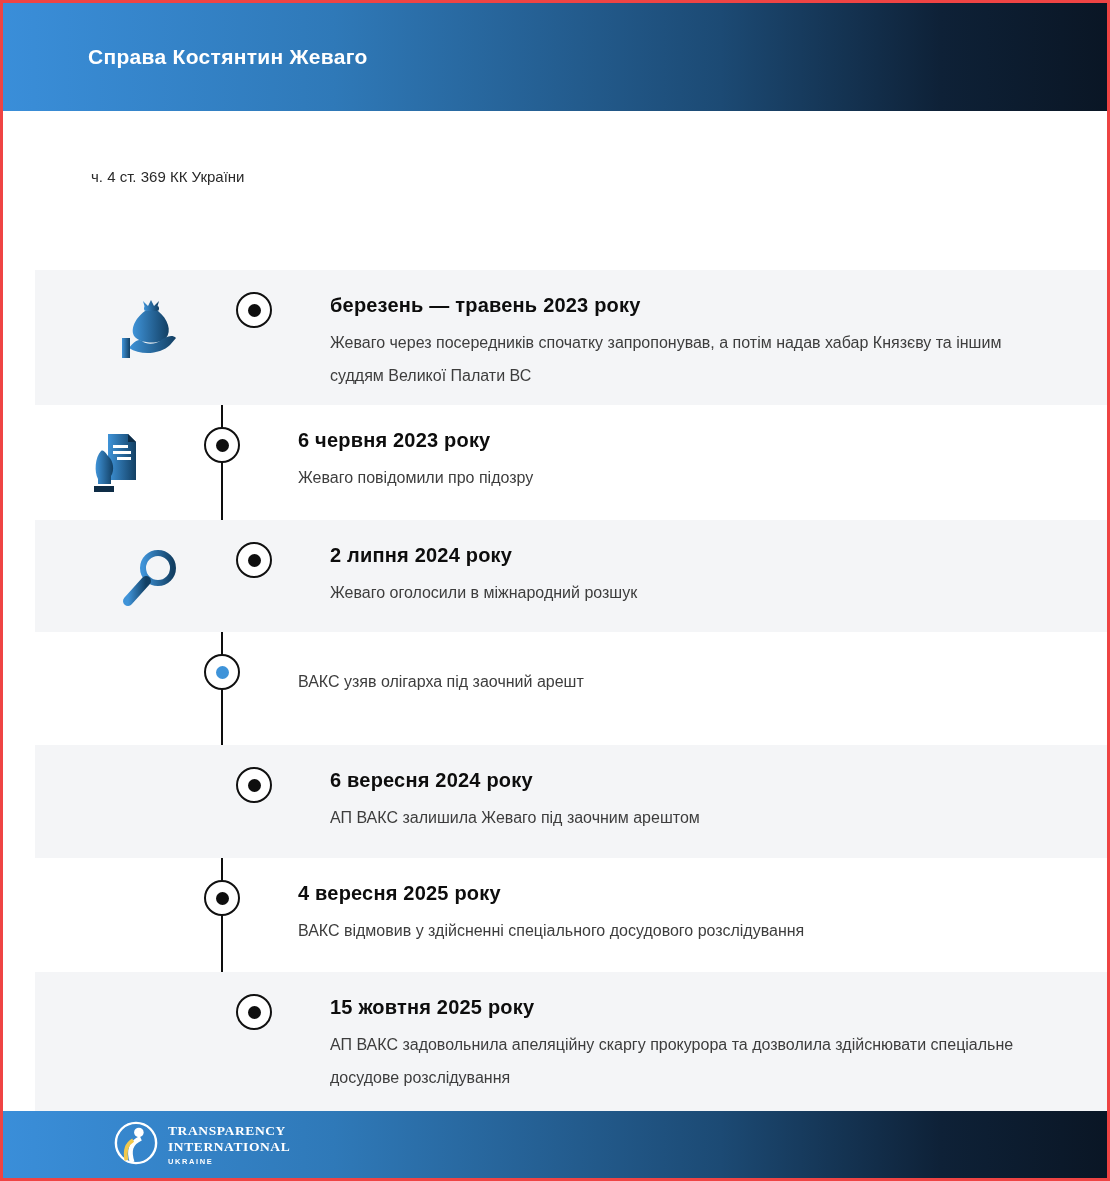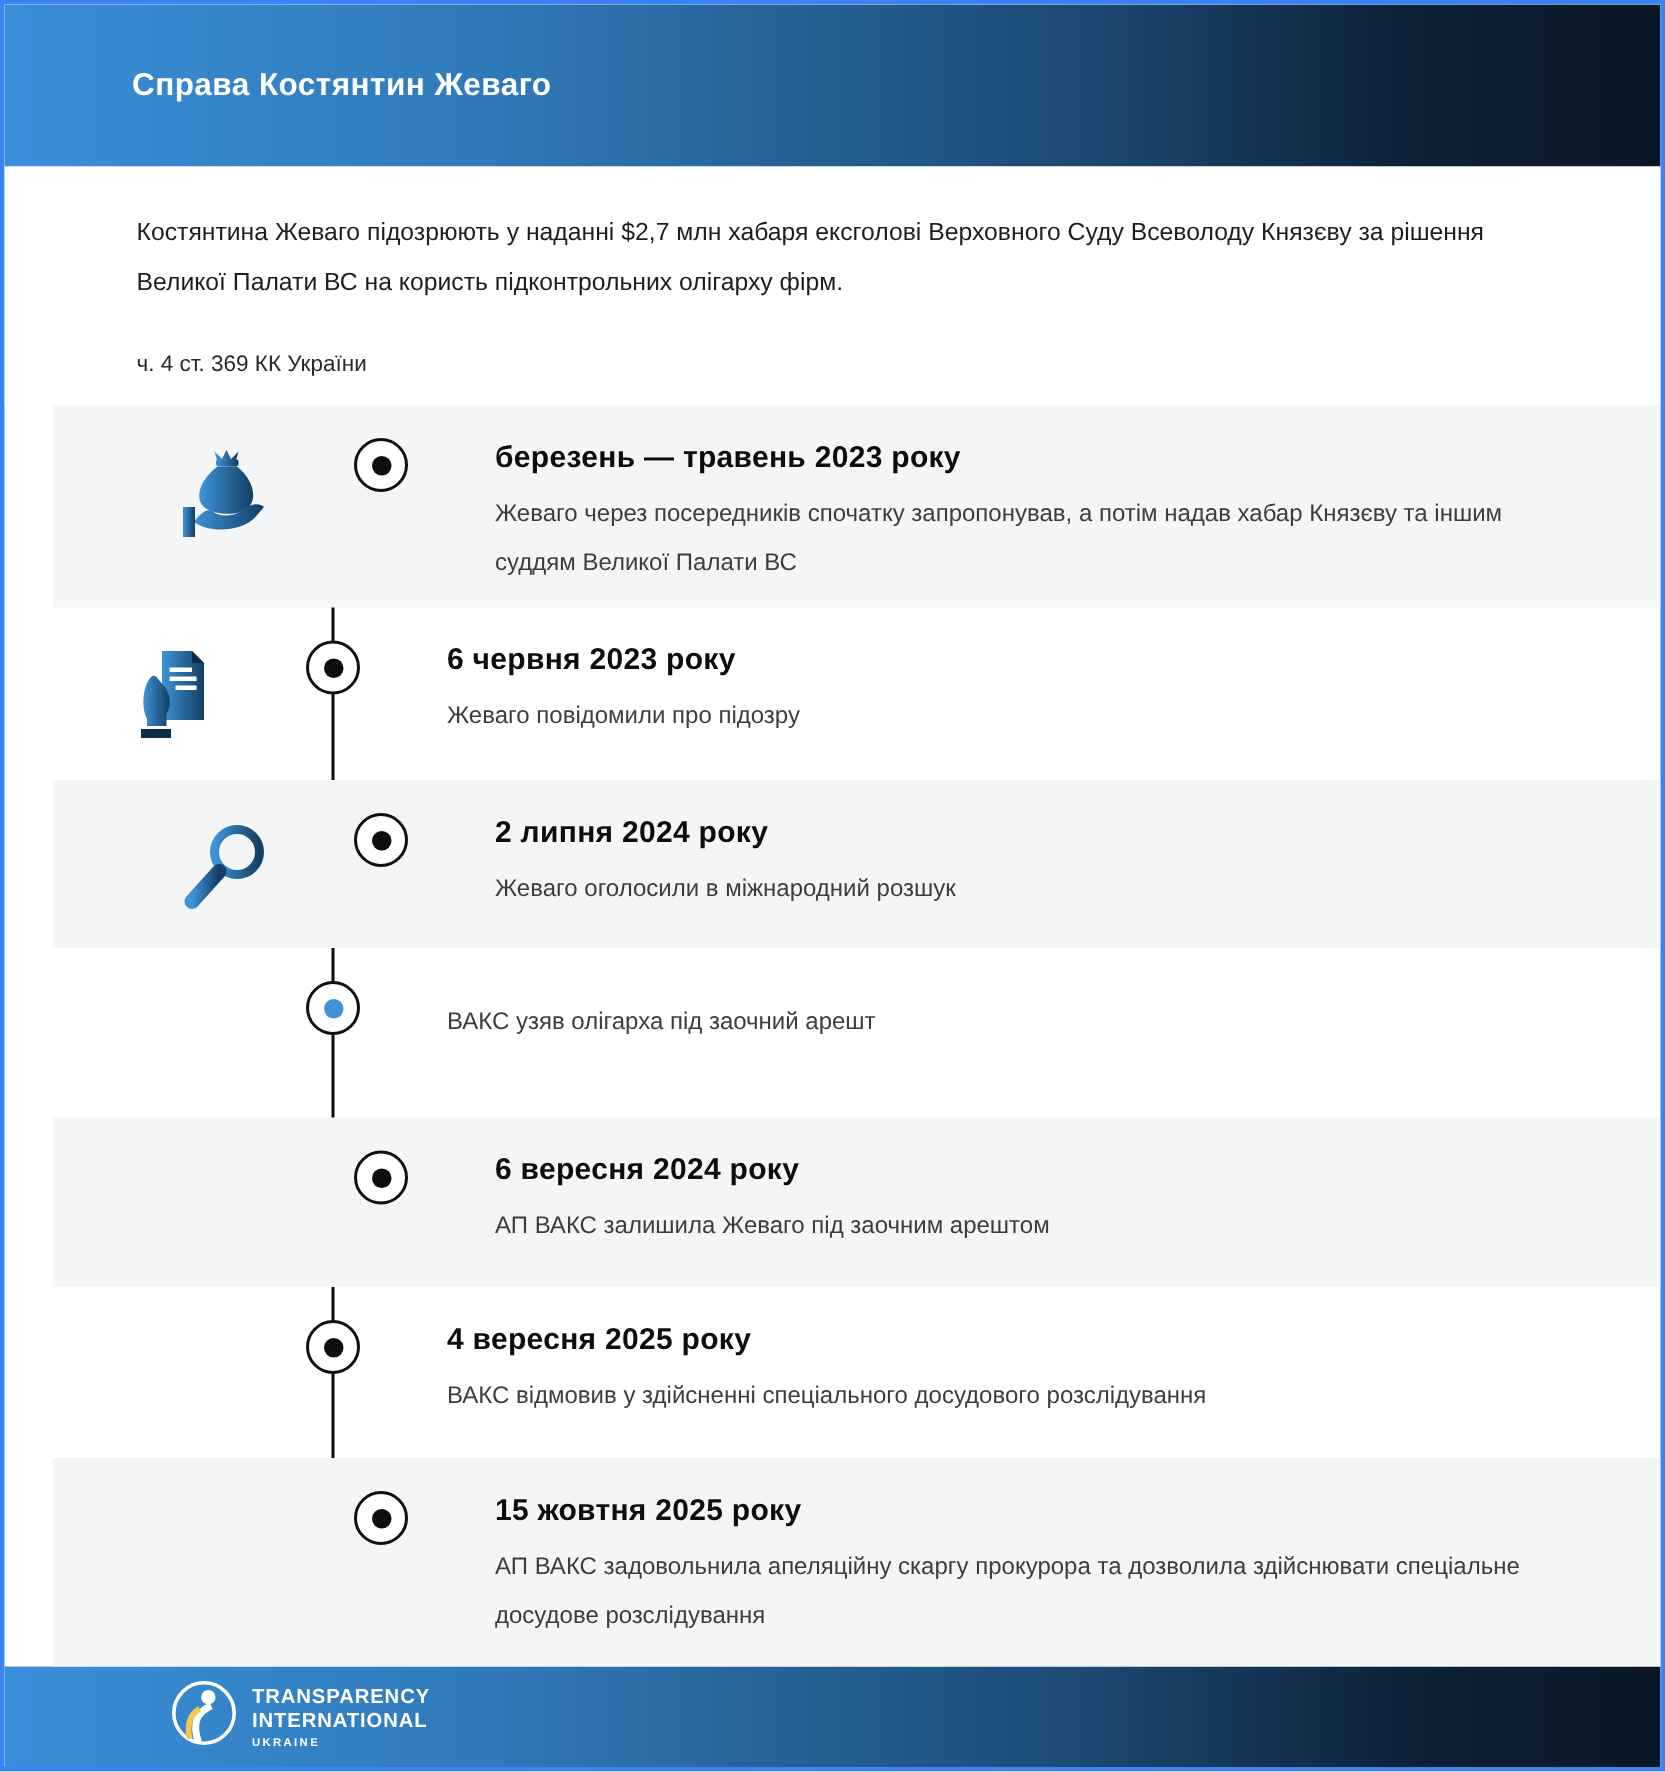--- a/index.html
+++ b/index.html
@@ -1,20 +1,20 @@
 <!DOCTYPE html>
 <html><head>
 <meta charset="utf-8">
 <style>
   * { margin:0; padding:0; box-sizing:border-box; }
   html,body { background:#e9e9e9; }
   body { font-family:"Liberation Sans", sans-serif; }
   .page {
     width:1110px; height:1181px; margin:0 auto; background:#ffffff;
-    border:3px solid #3b82f6; display:flex; flex-direction:column; overflow:hidden;
+    border:3px solid #ef4444; display:flex; flex-direction:column; overflow:hidden;
   }
   
   .header {
     height:108px; flex:0 0 108px; display:flex; align-items:center; padding-left:85px;
     background:linear-gradient(90deg,#3a8ed9 0%,#2f79b8 30%,#1c4a74 65%,#0e2137 85%,#0a1625 100%);
   }
   .header h1 { color:#ffffff; font-size:21px; font-weight:bold; letter-spacing:.3px; }
   
   .intro { height:159px; flex:0 0 159px; padding:28px 90px 0 88px; background:#ffffff; }
   .intro p.summary { font-size:16.5px; line-height:33px; color:#1d1d1d; max-width:935px; }
@@ -36,34 +36,33 @@
   .content { margin-left:295px; padding:24px 70px 0 0; }
   .content h3 { font-size:20px; font-weight:bold; color:#0d0d0d; letter-spacing:.2px; }
   .content p { font-size:16px; line-height:33px; color:#3d3d3d; margin-top:9px; max-width:740px; }
   
   .footer {
     height:67px; flex:0 0 67px; display:flex; align-items:center; padding-left:110px;
     background:linear-gradient(90deg,#3a8ed9 0%,#2f79b8 30%,#1c4a74 65%,#0e2137 85%,#0a1625 100%);
   }
   .logo { display:flex; align-items:center; }
   .logo-text { margin-left:9px; color:#ffffff; }
-  .logo-text .l1, .logo-text .l2 { font-size:13.5px; font-weight:bold; letter-spacing:.6px; line-height:16px; }
+  .logo-text .l1, .logo-text .l2 { font-size:13.5px; font-weight:bold; letter-spacing:.6px; line-height:16px;font-family:Liberation Serif, serif; }
   .logo-text .l3 { font-size:7.5px; font-weight:bold; letter-spacing:1.6px; margin-top:2px; }
 </style>
 </head>
 <body>
 
 <div class="page">
 
   <header class="header">
     <h1>Справа Костянтин Жеваго</h1>
   </header>
 
   <section class="intro">
-    <p class="summary">Костянтина Жеваго підозрюють у наданні $2,7 млн хабаря ексголові Верховного Суду Всеволоду Князєву за рішення Великої Палати ВС на користь підконтрольних олігарху фірм.</p>
     <p class="law">ч. 4 ст. 369 КК України</p>
   </section>
 
   <section class="timeline">
     <div class="tl-line"></div>
 
     <svg width="0" height="0" style="position:absolute">
       <defs>
         <linearGradient id="gBlue" x1="0" y1="0" x2="1" y2="0">
           <stop offset="0" stop-color="#3f93d8"></stop>

